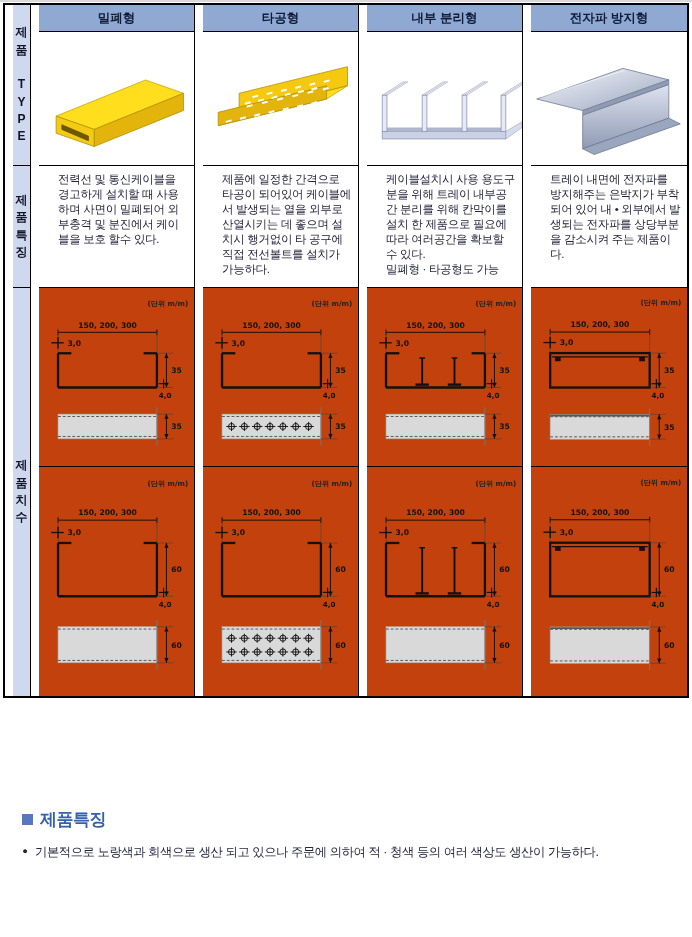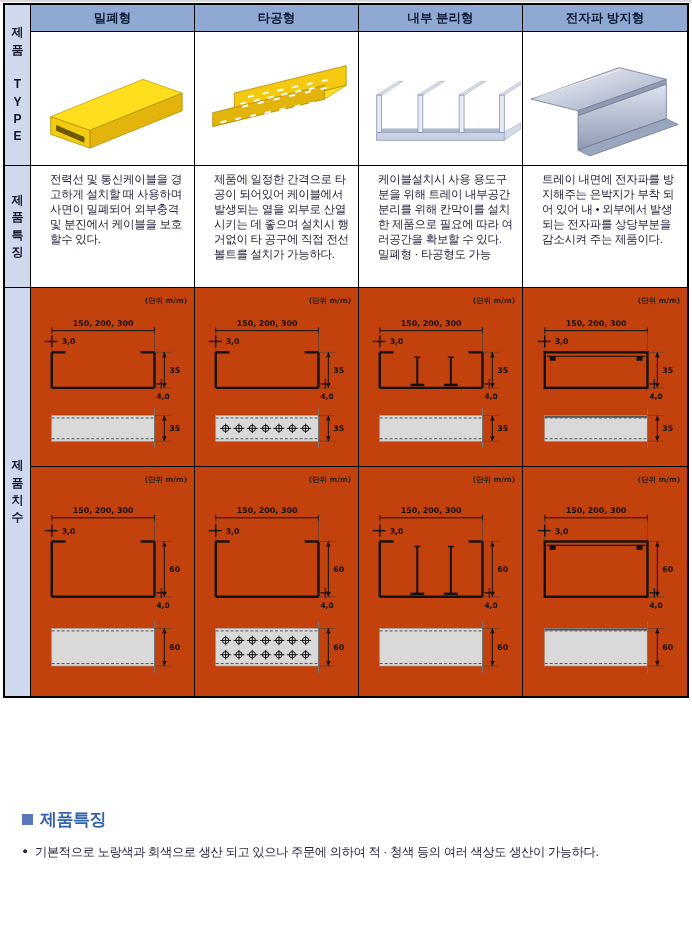--- a/index.html
+++ b/index.html
@@ -6,21 +6,21 @@
   body{width:692px;height:937px;overflow:hidden;font-family:"Liberation Sans","DejaVu Sans",sans-serif;position:relative;}
   .top-rule{position:absolute;top:0;left:0;width:692px;height:2px;background:#d9d9d9;}
   .product-table{
     position:absolute;top:3px;left:3px;width:682px;
     display:grid;
     grid-template-columns:26px repeat(4,1fr);
     grid-template-rows:27px 134px 122px 179px 229px;
     border:2px solid #000;
     background:#fff;
   }
-  .cell{border-right:1px solid #000;border-bottom:1px solid #000;box-sizing:border-box;overflow:hidden;}
+  .cell{border-right:1px solid #000;border-bottom:1px solid #000;box-sizing:border-box;overflow:hidden;margin-left:8px;}
   .last-col{border-right:none;}
   .bottom-row{border-bottom:none;}
   .label-cell{
     background:var(--label-bg,#CFD9EE);
     display:flex;align-items:center;justify-content:center;
     font-weight:bold;font-size:12px;line-height:1.45;color:#141428;
     text-align:center;white-space:pre-line;
   }
   .header-cell{
     background:var(--header-bg,#8FA9D3);

